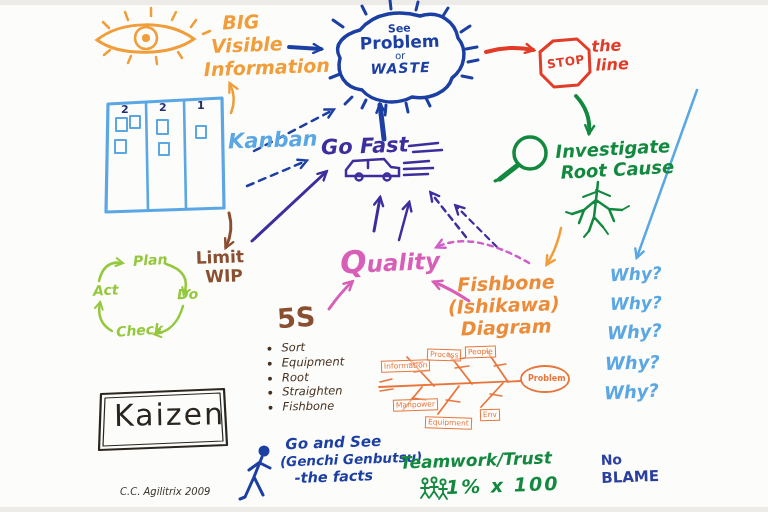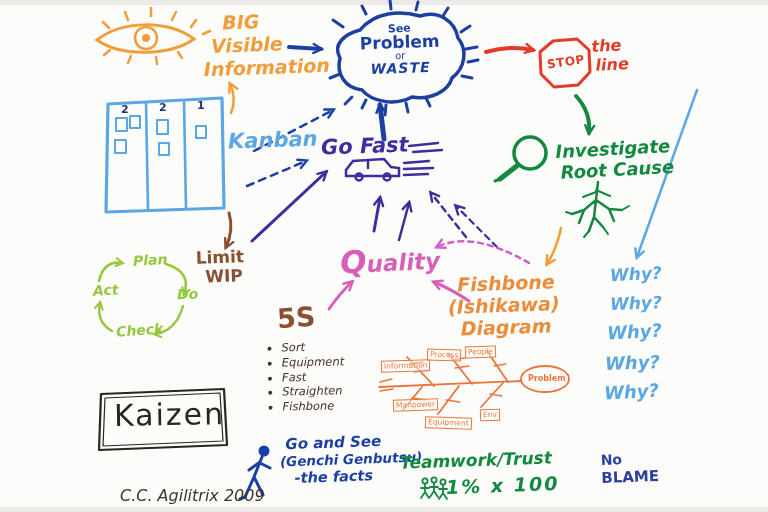--- a/index.html
+++ b/index.html
@@ -51,21 +51,21 @@
               transform:rotate(-2deg);line-height:17px;}
   .gs1{font-size:15px;margin-left:6px;}
   .gs2{font-size:13.5px;}
   .gs3{font-size:14.5px;margin-left:14px;}
   .teamwork1{left:400px;top:450px;color:#12893f;font-weight:bold;font-style:italic;
              font-size:17px;transform:rotate(-2deg);}
   .teamwork2{left:446px;top:474px;color:#12893f;font-weight:bold;font-style:italic;
              font-size:19px;transform:rotate(-2deg);letter-spacing:2px;}
   .no-blame{left:601px;top:450px;color:#2b3fa0;font-weight:bold;font-size:14px;
             line-height:18px;transform:rotate(-2deg);}
-  .signature{left:120px;top:486px;color:#3b342b;font-size:16px;font-style:italic;}
+  .signature{left:120px;top:486px;color:#3b342b;font-size:10px;font-style:italic;}
 </style>
 </head>
 <body>
 
 <div class="canvas">
   <div class="edge" style="top:0;height:5px;"></div>
   <div class="edge" style="top:507px;height:5px;"></div>
 
   <svg class="overlay" viewBox="0 0 768 512">
     <defs>
@@ -257,21 +257,21 @@
   <span class="abs pdca-word" style="left:116px;top:322px;transform:rotate(-4deg);">Check</span>
   <span class="abs pdca-word" style="left:93px;top:282px;transform:rotate(-3deg);">Act</span>
 
   <div class="abs quality">Quality</div>
 
   <span class="abs five-s-title">5S</span>
   <div class="abs five-s-list">
     <ul>
       <li>Sort</li>
       <li>Equipment</li>
-      <li>Fast</li>
+      <li>Root</li>
       <li>Straighten</li>
       <li>Fishbone</li>
     </ul>
   </div>
 
   <div class="abs fishbone-title">
     <div style="margin-left:10px">Fishbone</div>
     <div>(Ishikawa)</div>
     <div style="margin-left:12px">Diagram</div>
   </div>

